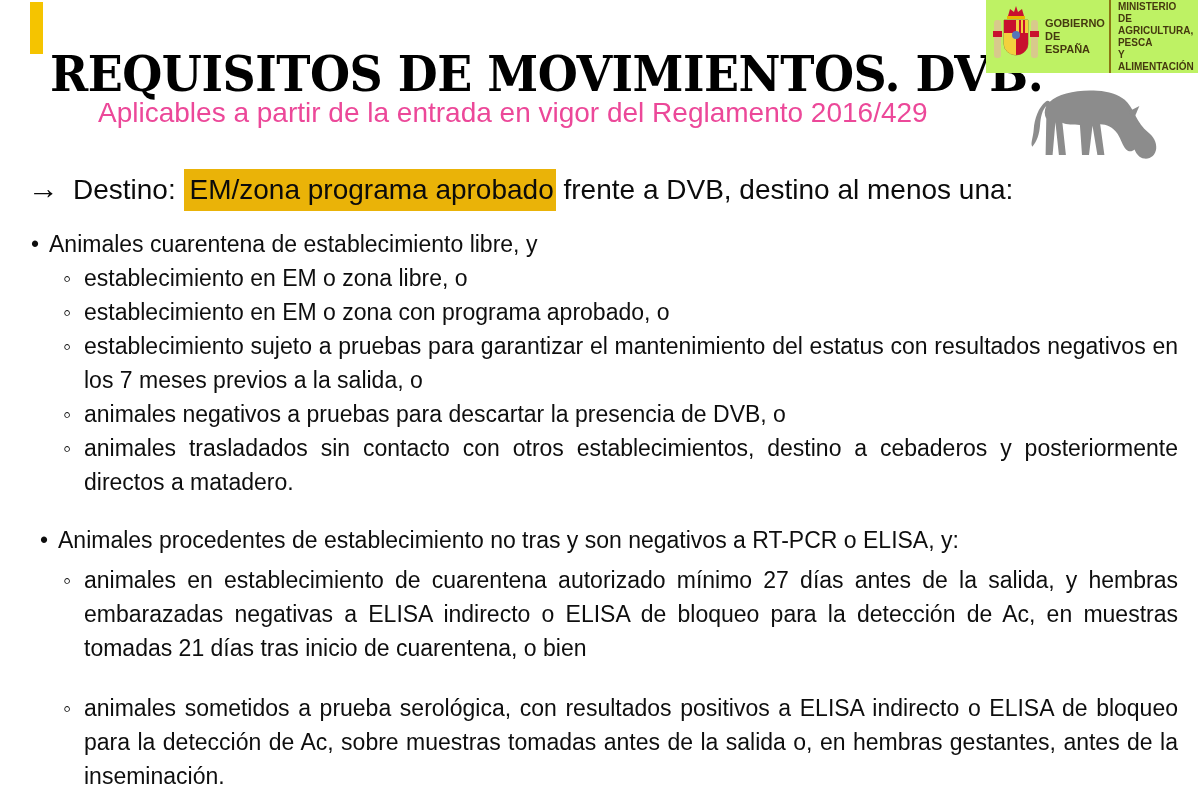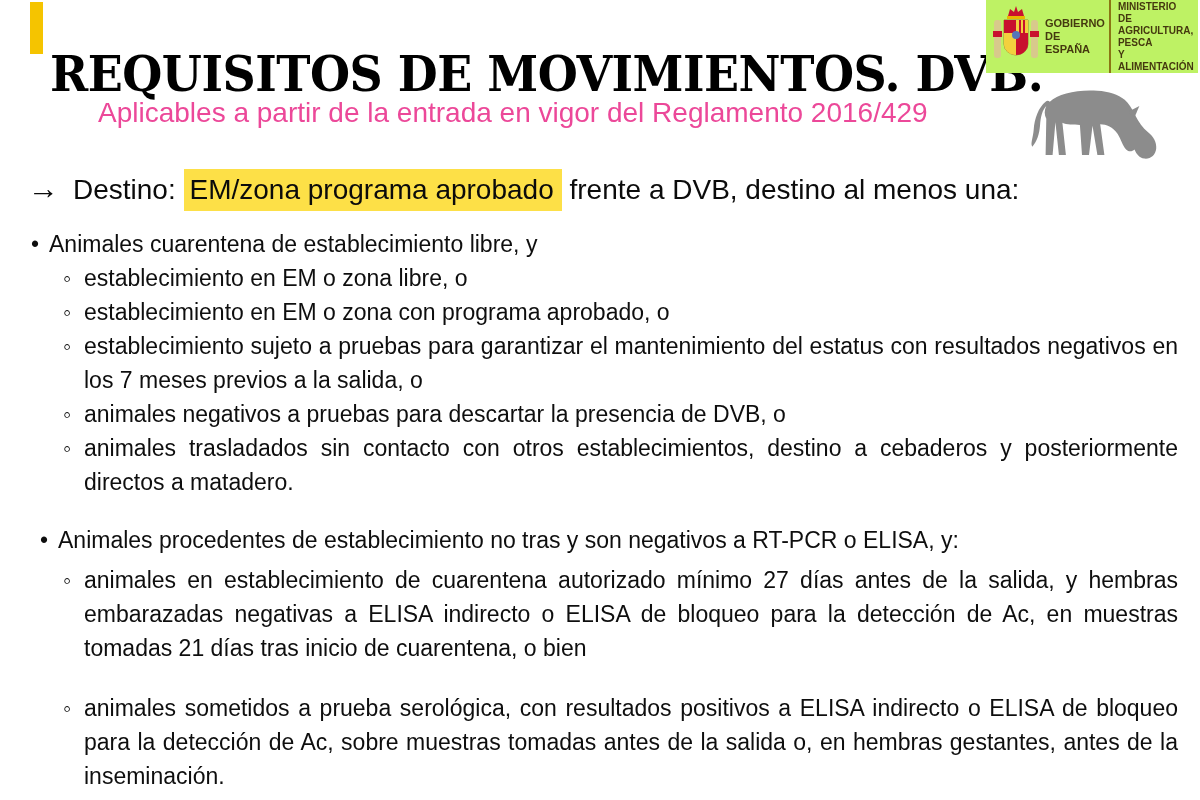--- a/index.html
+++ b/index.html
@@ -38,21 +38,21 @@
   }
 
   
   .cow { position:absolute; left:1026px; top:82px; width:140px; height:88px; }
 
   
   .dest-line {
     position:absolute; left:28px; top:171px; font-size:28px; color:#0b0b0b; white-space:nowrap;
   }
   .dest-arrow { font-size:31px; font-weight:900; margin-right:16px; letter-spacing:-2px; }
-  .dest-line mark { background:#fde047; color:inherit; padding:5px 8px 6px 6px; }
+  .dest-line mark { background:#eab308; color:inherit; padding:5px 2px 6px 6px; }
 
   
   .content {
     position:absolute; top:227px; left:30px; width:1148px;
     font-size:23px; line-height:34px; color:#0e0e0e;
   }
   .row { position:relative; }
   .mk { position:absolute; top:0; }
   .l1 { padding-left:19px; }
   .l1 > .mk { left:1px; }

